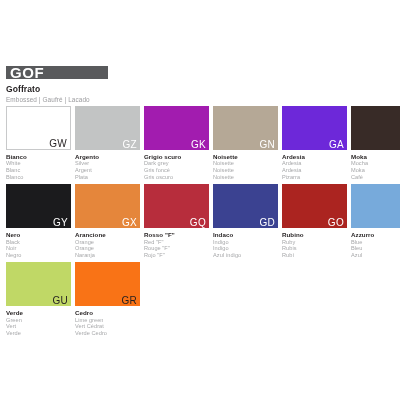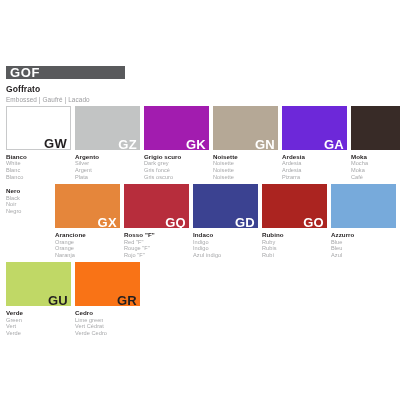--- a/index.html
+++ b/index.html
@@ -24,25 +24,25 @@
 
   
   .header {
     position: absolute;
     left: 6px;
     top: 66px;
     width: 388px;
   }
   .code-bar {
     display: block;
-    width: 119px;
+    width: 102px;
     height: 13px;
     background: #595a5c;
     color: #ffffff;
-    font-size: 13px;
+    font-size: 15px;
     font-weight: bold;
     letter-spacing: 0.6px;
     line-height: 13px;
     padding-left: 4px;
     box-sizing: border-box;
   }
   .family-name {
     font-size: 8.5px;
     font-weight: bold;
     color: #231f20;
@@ -80,22 +80,22 @@
     height: 44px;
     box-sizing: border-box;
   }
   .chip.bordered {
     border: 0.8px solid #c8c9ca;
   }
   .chip-code {
     position: absolute;
     right: 3px;
     bottom: 1px;
-    font-size: 13px;
-    font-weight: bold;
+    font-size: 10px;
+    font-weight: normal;
     letter-spacing: 0.3px;
     line-height: 9px;
   }
   .labels {
     margin-top: 3px;
     padding-left: 0px;
   }
   .lab-main {
     font-size: 6.2px;
     font-weight: bold;
@@ -183,20 +183,23 @@
           <div class="labels">
             <div class="lab-main">Moka</div>
             <div class="lab-sub">Mocha</div>
             <div class="lab-sub">Moka</div>
             <div class="lab-sub">Café</div>
           </div>
         </div>
       </div>
     <div class="row" id="row-1">
         <div class="cell">
+          <div class="chip" style="background: rgb(27, 27, 29);">
+            <span class="chip-code" style="color: rgb(255, 255, 255);">GY</span>
+          </div>
           <div class="labels">
             <div class="lab-main">Nero</div>
             <div class="lab-sub">Black</div>
             <div class="lab-sub">Noir</div>
             <div class="lab-sub">Negro</div>
           </div>
         </div>
         <div class="cell">
           <div class="chip" style="background: rgb(229, 134, 59);">
             <span class="chip-code" style="color: rgb(255, 255, 255);">GX</span>

